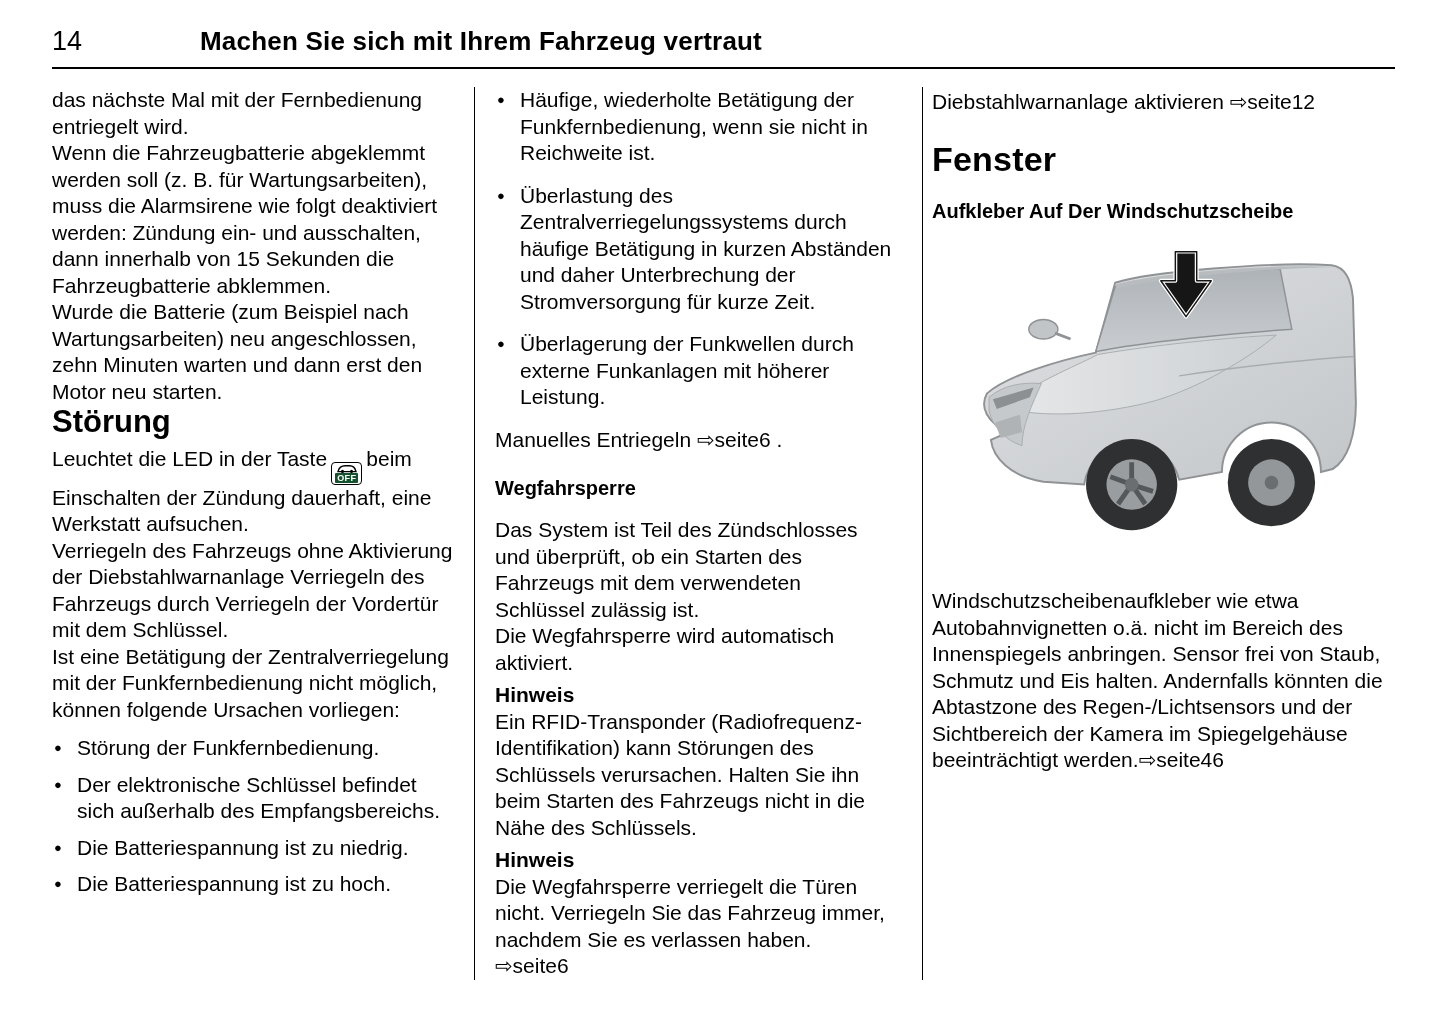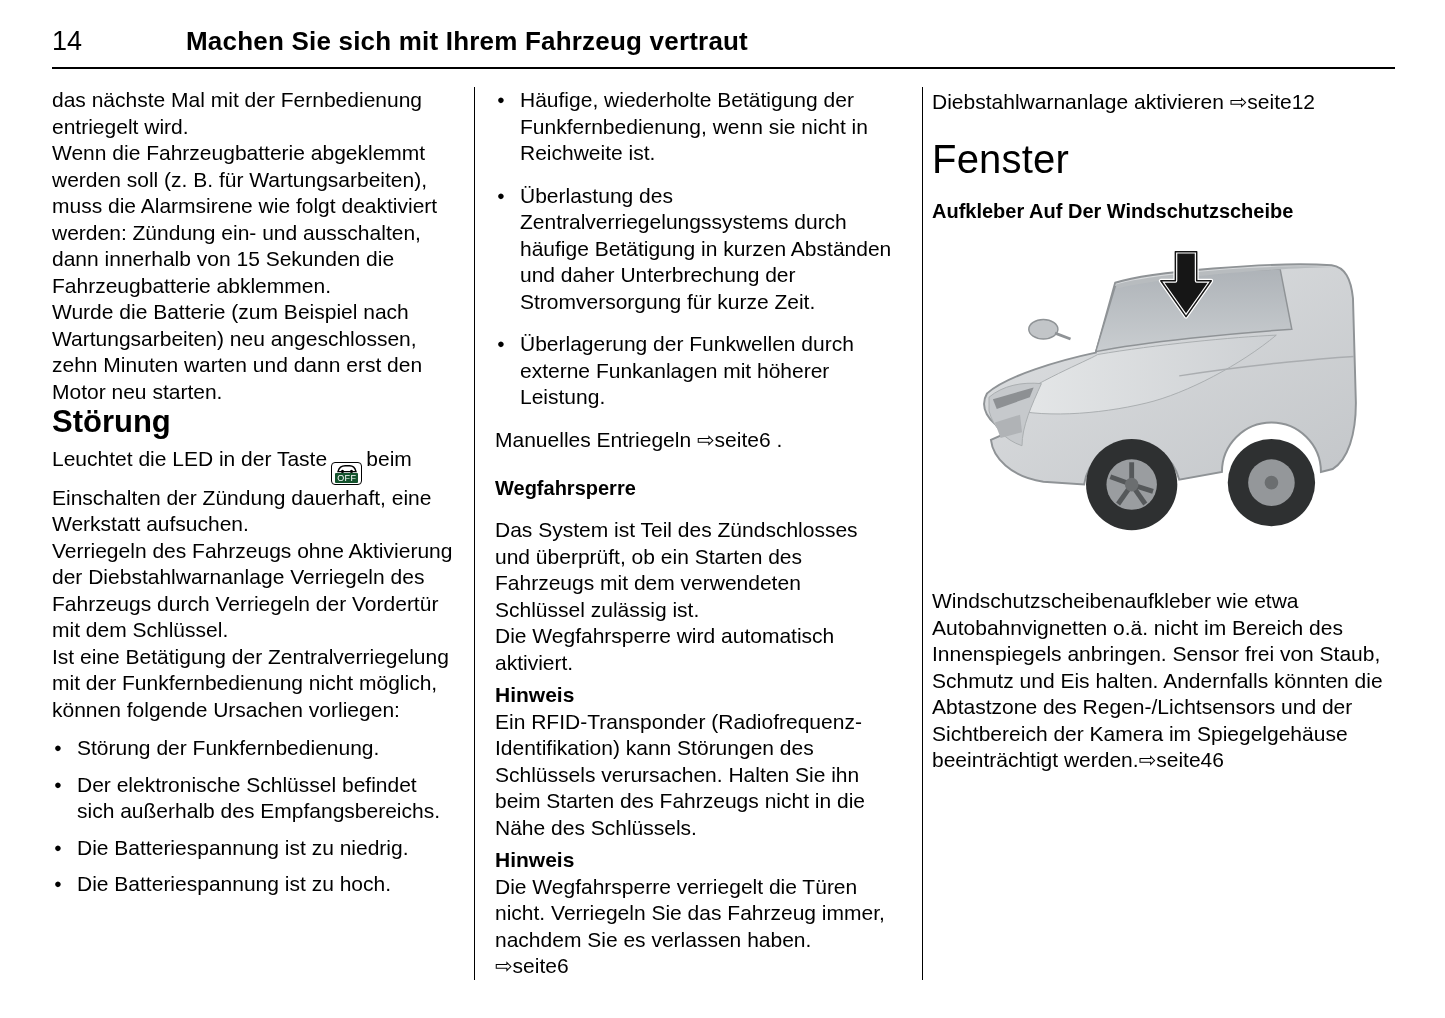--- a/index.html
+++ b/index.html
@@ -1,53 +1,53 @@
 <!DOCTYPE html>
 <html><head>
 <meta charset="utf-8">
 <style>
   * { margin:0; padding:0; box-sizing:border-box; }
   html,body { width:1445px; height:1018px; background:#ffffff; overflow:hidden; }
   body { font-family:"Liberation Sans", sans-serif; color:#000; }
   .page { padding:26px 50px 0 52px; }
 
   
-  .header { display:flex; align-items:baseline; padding-bottom:10px; border-bottom:2.5px solid #000; }
+  .header { display:flex; align-items:baseline; padding-bottom:10px; border-bottom:2.5px solid #000;gap:14px; }
   .page-num { font-size:27px; width:134px; }
   .header-title { font-size:26px; font-weight:bold; letter-spacing:0.2px; }
 
   
   .columns { display:flex; margin-top:18px; min-height:892px; }
   .col { font-size:21px; line-height:26.5px; }
   .col1 { width:422px; padding-right:18px; }
   .col2 { width:448px; border-left:1.5px solid #000; padding:0 26px 0 20px; }
   .col3 { width:471px; border-left:1.5px solid #000; padding-left:9px; padding-right:4px; }
 
   p { margin:0; }
-  h1.big { font-size:40px; font-weight:normal; margin:30px 0 22px; letter-spacing:0.2px; }
+  h1.big { font-size:34px; font-weight:bold; margin:30px 0 22px; letter-spacing:0.2px; }
   h2.mid { font-size:20px; font-weight:bold; margin:18px 0 12px; line-height:34px; }
   h3.small { font-size:31px; font-weight:bold; margin:4px 0 10px; }
   .hinweis { font-weight:bold; margin-top:6px; }
 
   ul.bullets { list-style:none; margin-top:12px; }
   ul.bullets li { position:relative; padding-left:25px; margin-bottom:10px; }
   ul.bullets li::before { content:"●"; position:absolute; left:2px; top:0; font-size:13px; }
   .col2 ul.bullets { margin-top:0; }
   .col2 ul.bullets li { margin-bottom:16px; }
 
   .xref { color:#000; text-decoration:none; cursor:pointer; white-space:nowrap; }
   .xref-line { margin-top:14px; margin-bottom:2px; }
   .block-link { display:block; }
 
   
   .off-icon { display:inline-flex; flex-direction:column; align-items:center;
               border:1.5px solid #000; border-radius:4px; padding:1px 3px 1px;
               vertical-align:-7px; margin:0 4px; background:#fff; }
   .off-car { width:22px; height:9px; display:block; }
-  .off-label { font-size:9px; font-weight:normal; line-height:10px; background:#14532d; color:#fff;
+  .off-label { font-size:9px; font-weight:bold; line-height:10px; background:#14532d; color:#fff;
                padding:0 2px; border-radius:1px; letter-spacing:0.4px; }
 
   
   .car-figure { width:420px; height:330px; margin:8px 0 18px 12px; }
   .car-figure svg { width:100%; height:100%; display:block; }
   .col3 .alarm-line { margin-top:2px; }
 </style>
 </head>
 <body>
 

